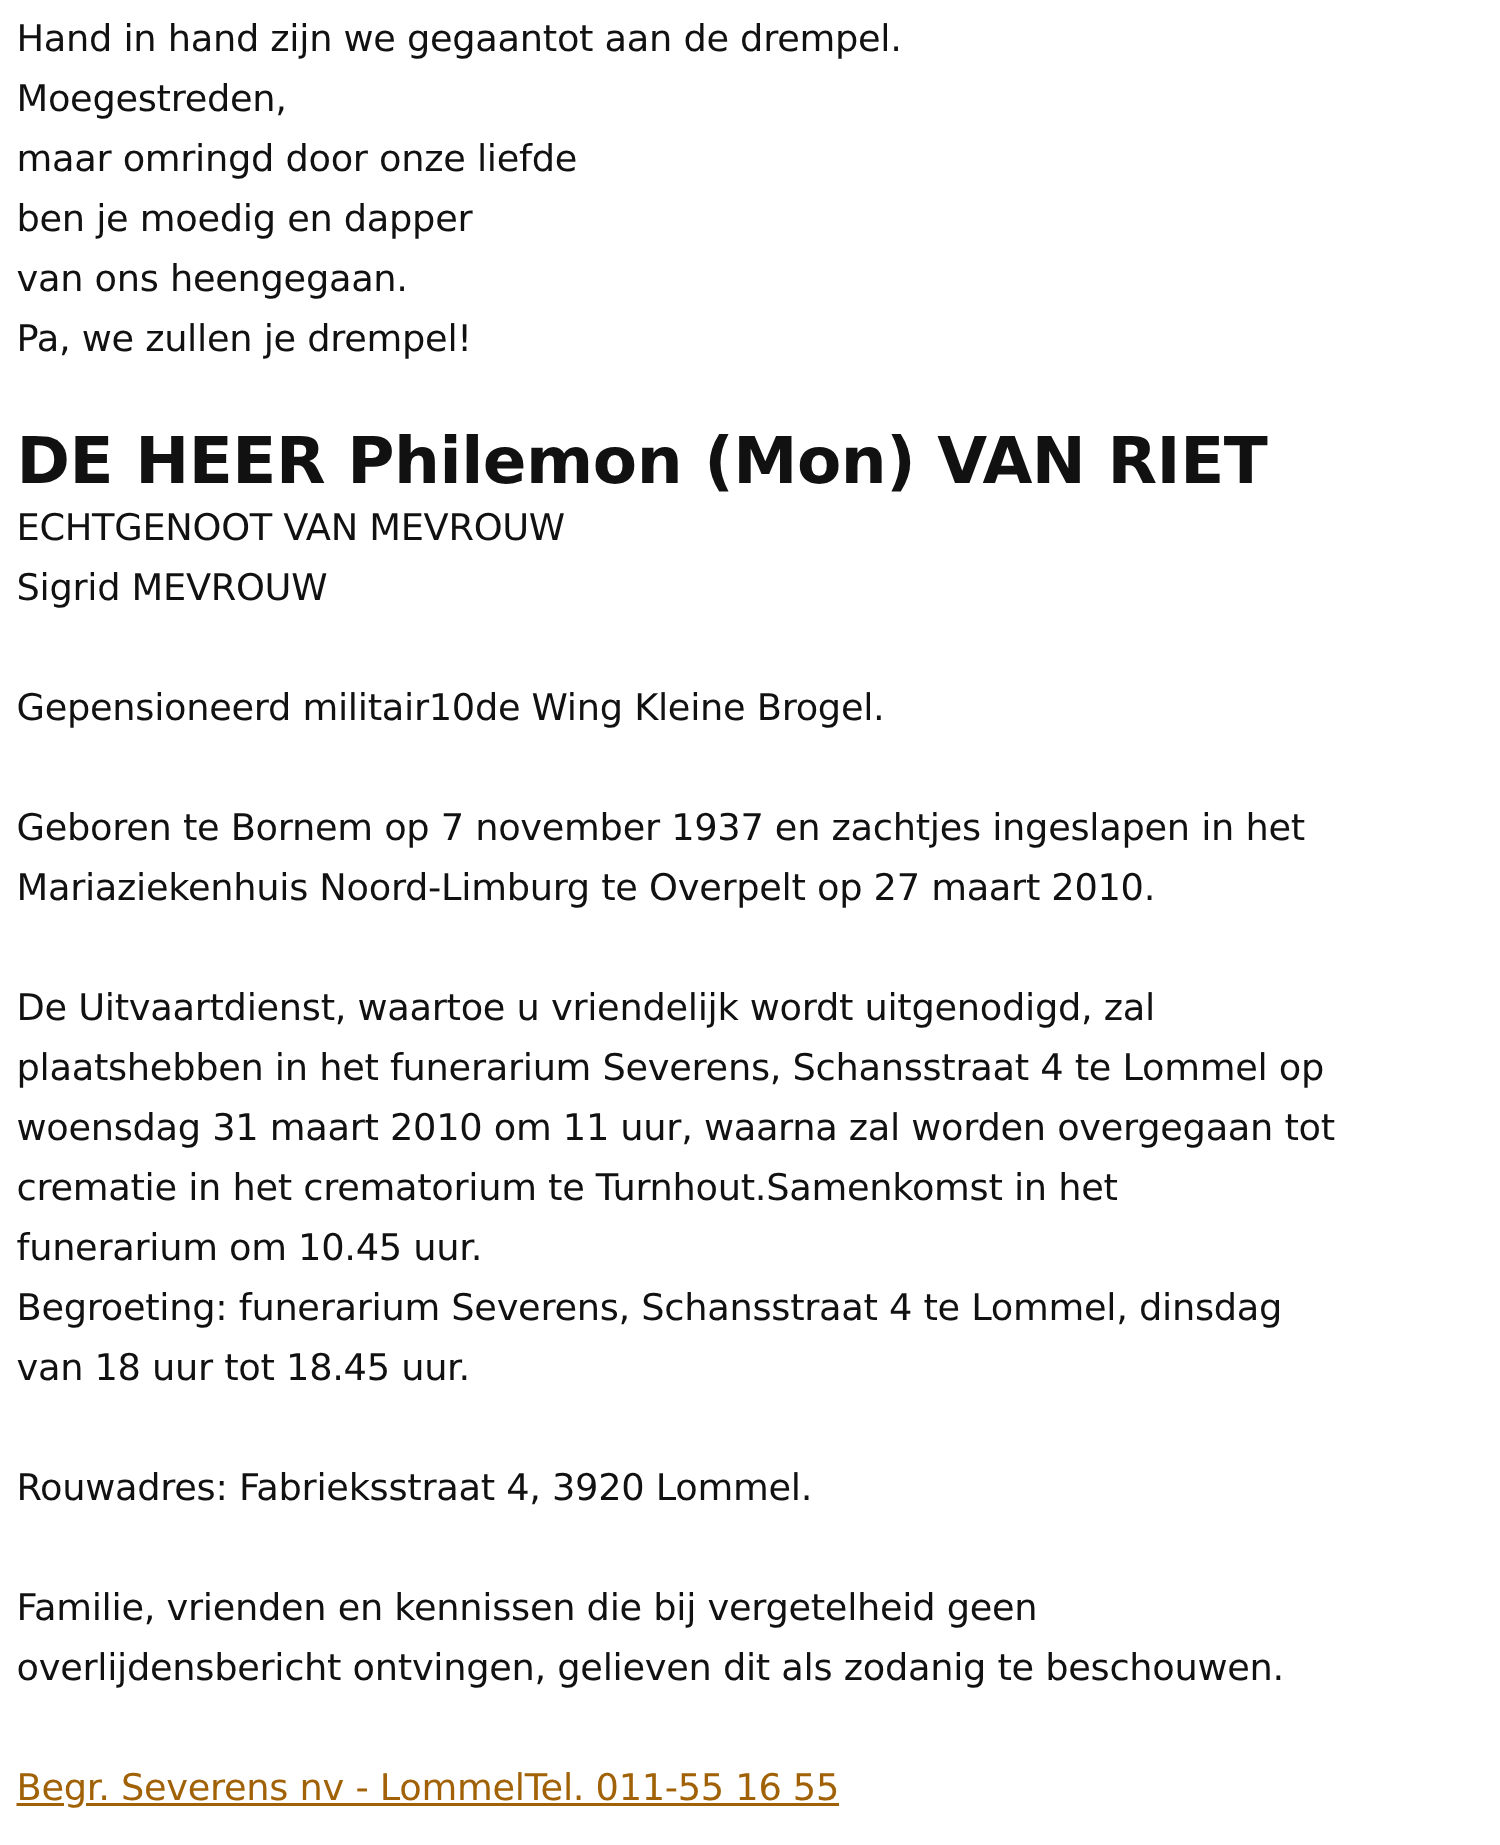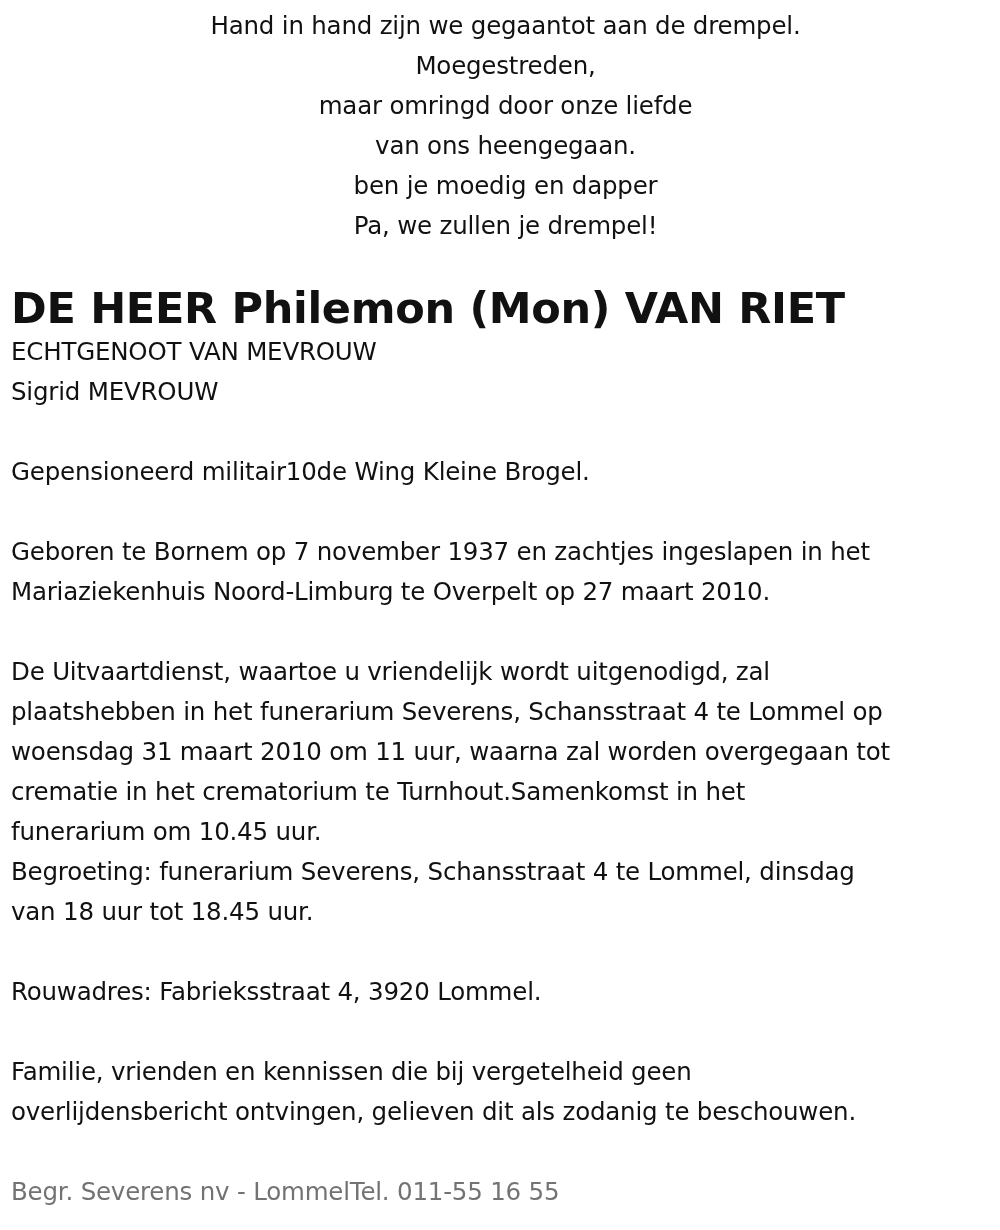--- a/index.html
+++ b/index.html
@@ -22,44 +22,44 @@
       font-size: 24.5px;
       line-height: 40px;
       white-space: nowrap;
       letter-spacing: -0.2px;
     }
     .gap {
       height: 40px;
     }
     .poem {
       margin: 0;
-      text-align: center;
     }
     .title {
       font-size: 43px;
       font-weight: bold;
       line-height: 48px;
       margin-top: 38px;
       letter-spacing: -0.3px;
     }
     .footer {
-      color: #737373;
+      color: #a16207;
+      text-decoration: underline;
     }
   </style>
 </head>
 <body>
 
 <div class="page">
 
   <div class="poem">
     <div class="line">Hand in hand zijn we gegaantot aan de drempel.</div>
     <div class="line">Moegestreden,</div>
     <div class="line">maar omringd door onze liefde</div>
+    <div class="line">ben je moedig en dapper</div>
     <div class="line">van ons heengegaan.</div>
-    <div class="line">ben je moedig en dapper</div>
     <div class="line">Pa, we zullen je drempel!</div>
   </div>
 
   <div class="title">DE HEER Philemon (Mon) VAN RIET</div>
   <div class="line">ECHTGENOOT VAN MEVROUW</div>
   <div class="line">Sigrid MEVROUW</div>
 
   <div class="gap"></div>
   <div class="line">Gepensioneerd militair10de Wing Kleine Brogel.</div>
 

